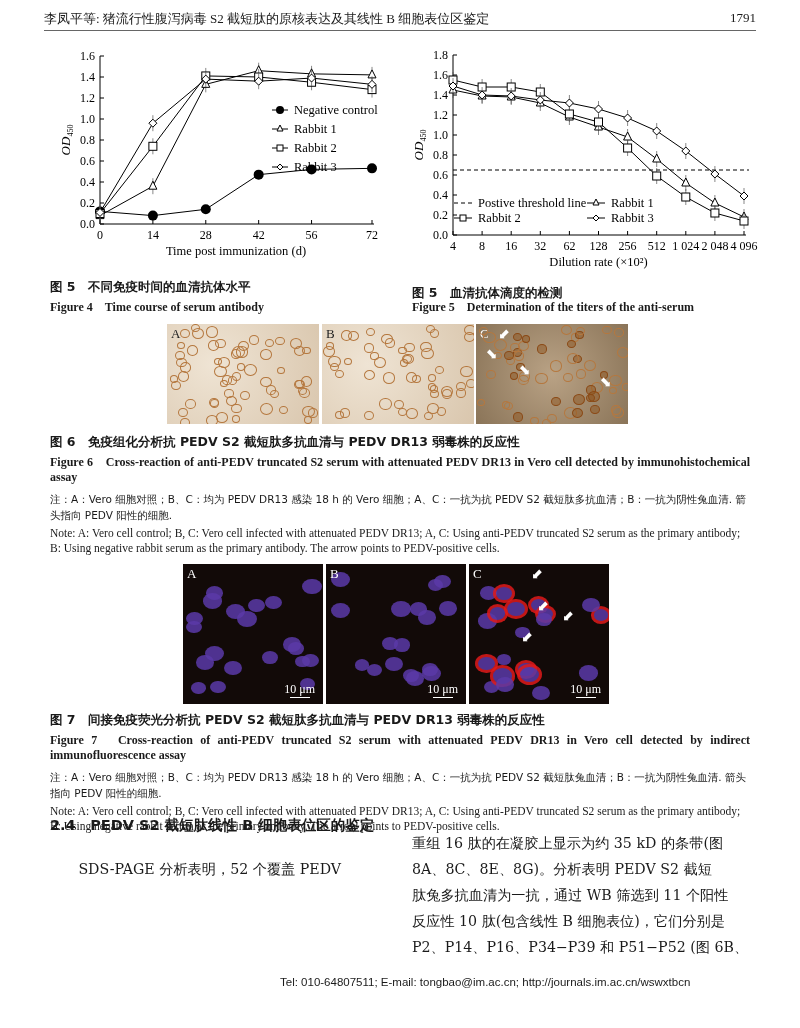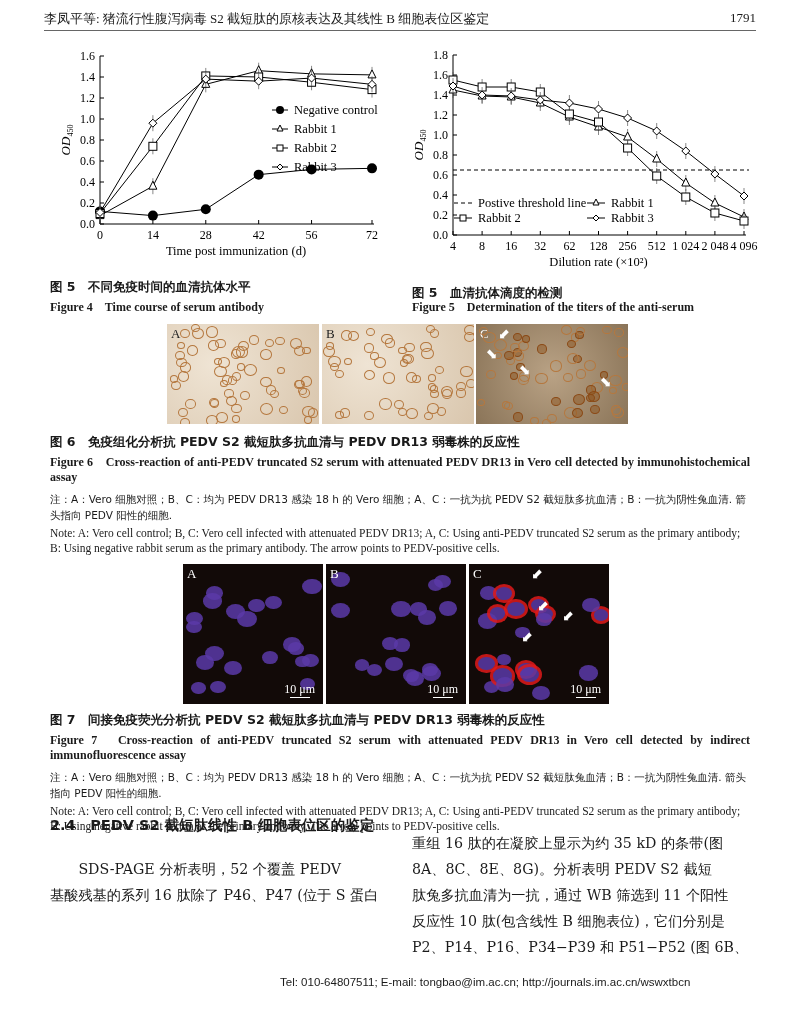--- a/index.html
+++ b/index.html
@@ -538,21 +538,20 @@
 </div>
 
 <div class="abs cap-cn" style="left:50px;top:712px;width:700px">图 7　间接免疫荧光分析抗 PEDV S2 截短肽多抗血清与 PEDV DR13 弱毒株的反应性</div>
 <div class="abs cap-en" style="left:50px;top:733px;width:700px;line-height:15px;text-align:justify">Figure 7　Cross-reaction of anti-PEDV truncated S2 serum with attenuated PEDV DR13 in Vero cell detected by indirect immunofluorescence assay</div>
 <div class="abs note" style="left:50px;top:769px;width:700px;font-family:'DejaVu Sans','Liberation Sans',sans-serif;font-size:10.5px;line-height:16px">注：A：Vero 细胞对照；B、C：均为 PEDV DR13 感染 18 h 的 Vero 细胞；A、C：一抗为抗 PEDV S2 截短肽兔血清；B：一抗为阴性兔血清. 箭头指向 PEDV 阳性的细胞.</div>
 <div class="abs note" style="left:50px;top:804px;width:700px">Note: A: Vero cell control; B, C: Vero cell infected with attenuated PEDV DR13; A, C: Using anti-PEDV truncated S2 serum as the primary antibody; B: Using negative rabbit serum as the primary antibody. The arrow points to PEDV-positive cells.</div>
 
 <div class="abs sec-head" style="left:50px;top:816px">2.4　PEDV S2 截短肽线性 B 细胞表位区的鉴定</div>
 <div class="abs body-text" style="left:50px;top:856px;width:345px">
   <div>　　SDS-PAGE 分析表明，52 个覆盖 PEDV</div>
-  <div>基酸残基的系列 16 肽除了 P46、P47 (位于 S 蛋白</div>
 </div>
 <div class="abs body-text" style="left:412px;top:830px;width:345px">
   <div>重组 16 肽的在凝胶上显示为约 35 kD 的条带(图</div>
   <div>8A、8C、8E、8G)。分析表明 PEDV S2 截短</div>
   <div>肽兔多抗血清为一抗，通过 WB 筛选到 11 个阳性</div>
   <div>反应性 10 肽(包含线性 B 细胞表位)，它们分别是</div>
   <div>P2、P14、P16、P34−P39 和 P51−P52 (图 6B、</div>
 </div>
 
 <div class="abs footer" style="left:280px;top:976px">Tel: 010-64807511; E-mail: tongbao@im.ac.cn; http://journals.im.ac.cn/wswxtbcn</div>

